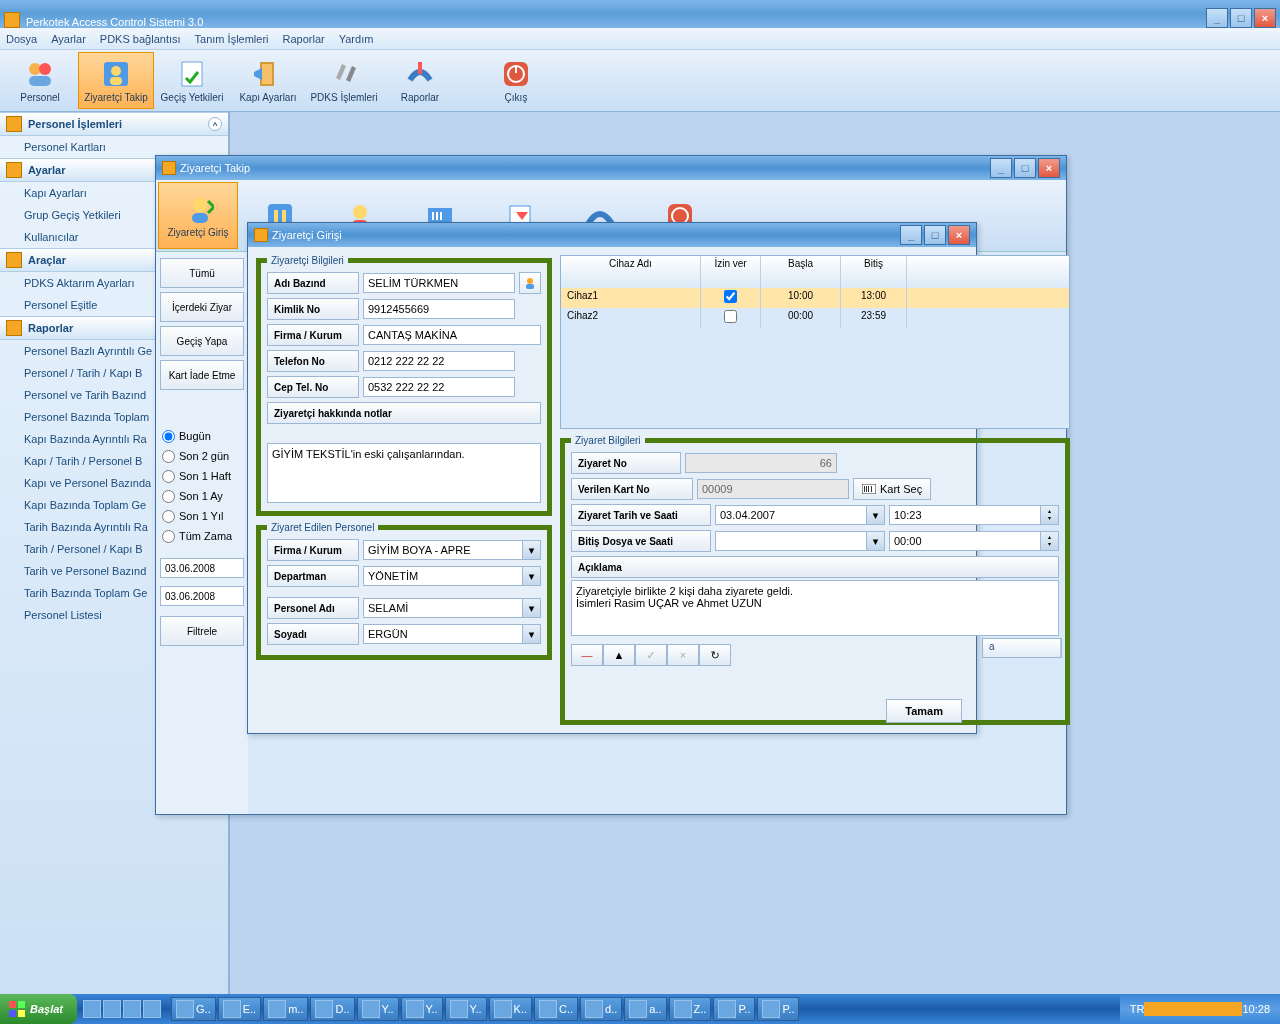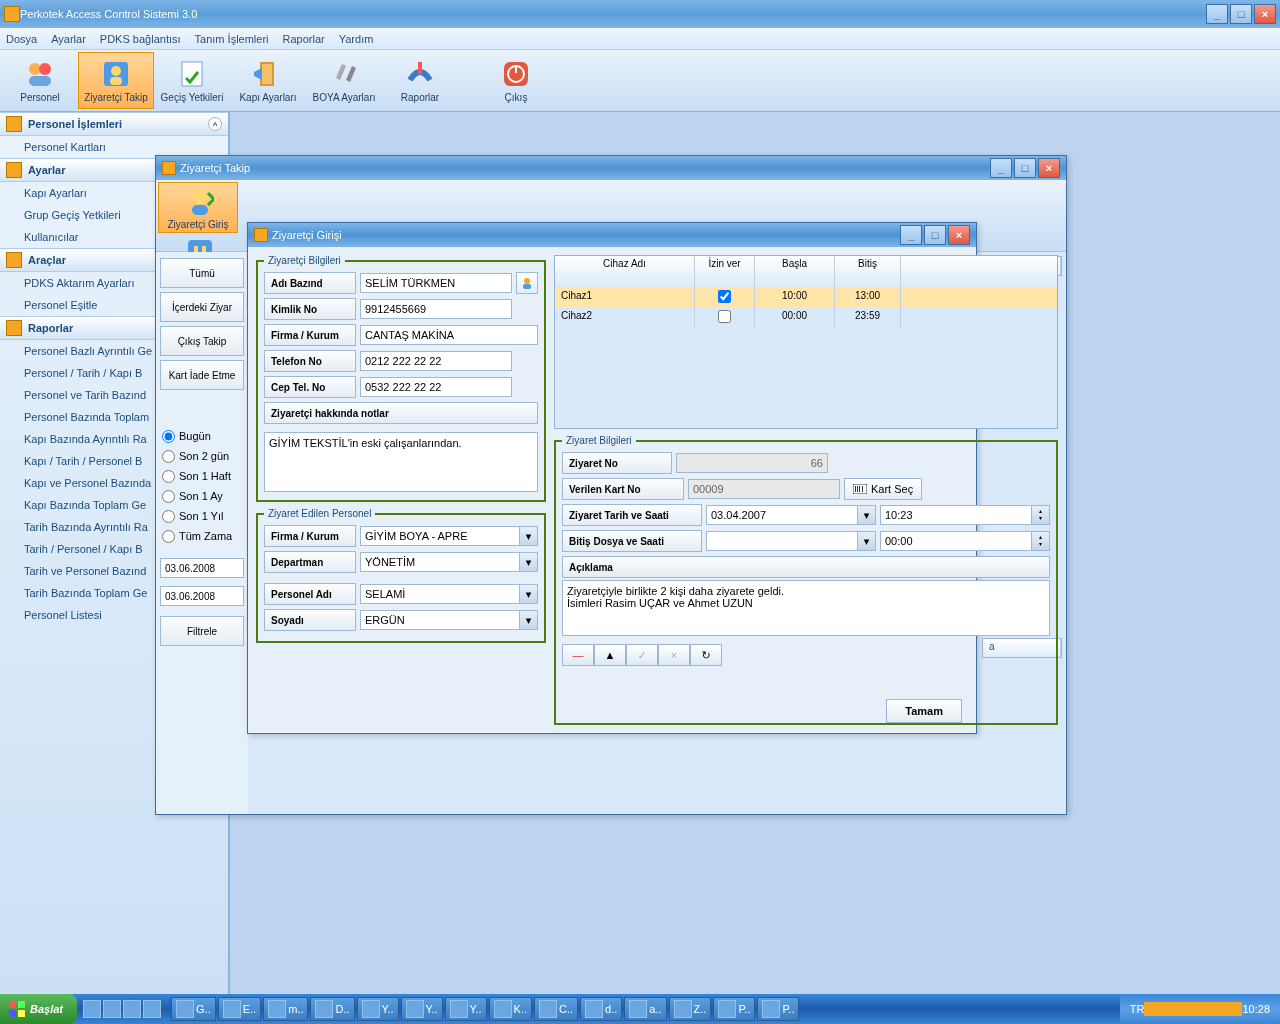--- a/index.html
+++ b/index.html
@@ -1,20 +1,20 @@
 <!DOCTYPE html>
 <html><head>
 <meta charset="utf-8">
 <style>
 * { box-sizing: border-box; margin: 0; padding: 0; font-family: Tahoma, sans-serif; font-size: 11px; }
 body { background: #bdd4f0; width: 1280px; height: 1024px; overflow: hidden; position: relative; }
 
 
 .main-window { position: absolute; top: 0; left: 0; right: 0; bottom: 30px; background: #bdd4f0; }
-.main-titlebar { height: 28px; background: linear-gradient(#7eb5e8,#5c9ed8,#7eb5e8); display: flex; align-items: center; padding: 0 4px; color: #fff; font-size: 12px; }
+.main-titlebar { height: 28px; background: linear-gradient(#7eb5e8,#5c9ed8,#7eb5e8); display: flex; align-items: flex-end; padding: 0 4px; color: #fff; font-size: 12px; gap: 6px; }
 .main-titlebar .title-icon { width: 16px; height: 16px; background: #f5a623; border: 1px solid #b87800; }
 .win-btns { margin-left: auto; display: flex; gap: 2px; }
 .win-btn { width: 22px; height: 20px; border: 1px solid #3a6fa5; background: linear-gradient(#c7e0f9,#9bc4ec); display:flex;align-items:center;justify-content:center; font-weight:bold; cursor:pointer; color:#2b4f7a;}
 .win-btn.close { background: linear-gradient(#f39a8a,#e15841); color:#fff;}
 
 
 .menubar { height: 22px; background: linear-gradient(#f0f6fc,#d9e9f9); display: flex; align-items: center; padding: 0 6px; gap: 14px; border-bottom: 1px solid #b7cfe6; text-align: right;}
 .menubar span { color: #2b4f7a; cursor: pointer; }
 
 
@@ -32,40 +32,40 @@
 .side-item { height: 22px; display:flex;align-items:center;padding:0 6px 0 24px;gap:6px;color:#1a4c7d;cursor:pointer;}
 .side-icon { width:16px;height:16px;background:#f5a623;border:1px solid #b87800;}
 .main-area { flex:1; position:relative; background:#bdd4f0;}
 
 
 .subwin { position:absolute; background:#fff; border:1px solid #3a6fa5; box-shadow:2px 2px 6px rgba(0,0,0,.2);}
 .subwin-title { height: 24px; background: linear-gradient(#7eb5e8,#4d93d4,#7eb5e8); display:flex;align-items:center;padding:0 6px;color:#fff;font-size:12px;gap:4px;}
 
 
 .takip-win { left: 155px; top: 155px; width: 912px; height: 660px; background:#d9e9f9;}
-.takip-toolbar { height: 72px; background: linear-gradient(#eaf2fb,#c8def5); display:flex;padding:2px;gap:0;border-bottom:1px solid #9cc;flex-direction:column;}
+.takip-toolbar { height: 72px; background: linear-gradient(#eaf2fb,#c8def5); display:flex;padding:2px;gap:0;border-bottom:1px solid #9cc;}
 .takip-body { display:flex; height:calc(100% - 96px);}
 .takip-left { width: 92px; padding: 6px 4px; display:flex;flex-direction:column;gap:4px;background:#e6f0fa;}
 .takip-left .btn { height:30px;border:1px solid #9cb8d4;background:linear-gradient(#fdfdfd,#e3ecf5);display:flex;align-items:center;justify-content:center;cursor:pointer;font-size:10px;white-space:nowrap;overflow:hidden;padding:0 4px;}
 .radio-group { margin-top:28px; padding:4px 2px;}
 .radio-item { display:flex;align-items:center;gap:4px;height:20px;font-size:10px;}
 .radio-item input { margin:0;}
 .date-input { height:20px;border:1px solid #9cb8d4;background:#fff;padding:0 4px;margin-top:4px;width:100%;font-size:10px;}
 
 .takip-table-area { flex:1; background:#d9e9f9; position:relative;}
 .takip-tbl-hdr { display:flex; height:20px; background:linear-gradient(#fff,#e0ecf8); border:1px solid #9cb8d4;}
 .takip-tbl-hdr .col { border-right:1px solid #c0d0e0; padding:2px 6px; font-size:10px; color:#2b4f7a;}
 
 
 .giris-win { left: 247px; top: 222px; width: 730px; height: 512px; background:#e7eff8;}
 .giris-body { padding:8px; display:flex; gap:8px; height:calc(100% - 24px);}
 .giris-left { width: 350px; display:flex;flex-direction:column;gap:6px;}
 .giris-right { flex:1; display:flex;flex-direction:column;gap:6px;}
 
-fieldset { border:2px solid #4d7c0f; padding:6px; position:relative;}
+fieldset { border:5px solid #4d7c0f; padding:6px; position:relative;}
 legend { color:#1a4c7d; font-size:10px; padding:0 4px;}
 
 .form-row { display:flex; align-items:center; gap:4px; margin-bottom:4px;}
 .form-label { width: 92px; height:22px; background:linear-gradient(#fdfdfd,#e3ecf5); border:1px solid #9cb8d4; display:flex;align-items:center;padding:0 6px;font-weight:bold;font-size:10px;}
 .form-input { flex:1; height:20px; border:1px solid #9cb8d4; background:#fff; padding:0 4px; font-size:11px;}
 .form-input.ro { background:#e8e8e8; color:#666;}
 .icon-btn { width:22px;height:22px;border:1px solid #9cb8d4;background:linear-gradient(#fff,#e3ecf5);cursor:pointer;display:flex;align-items:center;justify-content:center;}
 
 .section-hdr { height:22px; background:linear-gradient(#fdfdfd,#e3ecf5); border:1px solid #9cb8d4; display:flex;align-items:center;padding:0 6px;font-weight:bold;font-size:10px;}
 
@@ -166,21 +166,21 @@
         </div>
         <span class="tb-label">Kapı Ayarları</span>
       </div>
     <div class="tb-btn">
         <div class="tb-icon">
           <svg width="32" height="32">
             <path d="M8 20 l6 -14 l4 2 l-6 14z" fill="#aaa"></path>
             <path d="M18 22 l6 -14 l4 2 l-6 14z" fill="#888"></path>
           </svg>
         </div>
-        <span class="tb-label">BOYA Ayarları</span>
+        <span class="tb-label">PDKS İşlemleri</span>
       </div>
     <div class="tb-btn">
         <div class="tb-icon">
           <svg width="32" height="32">
             <path d="M6 22 Q16 6 26 22" stroke="#3a7dc4" stroke-width="6" fill="none"></path>
             <rect x="14" y="4" width="4" height="12" fill="#f55"></rect>
           </svg>
         </div>
         <span class="tb-label">Raporlar</span>
       </div>
@@ -349,21 +349,21 @@
             <rect x="6" y="6" width="24" height="24" rx="6" fill="#e15841"></rect>
             <circle cx="18" cy="18" r="8" fill="none" stroke="#fff" stroke-width="2"></circle>
           </svg>
         </div>
       </div>
   </div>
   <div class="takip-body">
     <div class="takip-left">
       <div class="btn">Tümü</div>
       <div class="btn">İçerdeki Ziyar</div>
-      <div class="btn">Çıkış Takip</div>
+      <div class="btn">Geçiş Yapa</div>
       <div class="btn">Kart İade Etme</div>
       <div class="radio-group">
         <label class="radio-item">
             <input type="radio" checked="" style="">
             <span>Bugün</span>
           </label>
         <label class="radio-item">
             <input type="radio" style="">
             <span>Son 2 gün</span>
           </label>
@@ -437,21 +437,21 @@
           </div>
         <div class="form-row">
             <div class="form-label">Telefon No</div>
             <input class="form-input" style="flex: 0 0 134px;" value="0212 222 22 22">
           </div>
         <div class="form-row">
             <div class="form-label">Cep Tel. No</div>
             <input class="form-input" style="flex: 0 0 134px;" value="0532 222 22 22">
           </div>
         <div class="section-hdr">Ziyaretçi hakkında notlar</div>
-        <textarea class="form-input" style="width: 100%; margin-top: 8px;">GİYİM TEKSTİL'in eski çalışanlarından.</textarea>
+        <textarea class="form-input" style="width: 100%; margin-top: 19px;">GİYİM TEKSTİL'in eski çalışanlarından.</textarea>
       </fieldset>
       <fieldset>
         <legend>Ziyaret Edilen Personel</legend>
         <div class="form-row">
             <div class="form-label">Firma / Kurum</div>
             <div class="combo">
               <input value="GİYİM BOYA - APRE" style="">
               <div class="arrow">▾</div>
             </div>
           </div>

